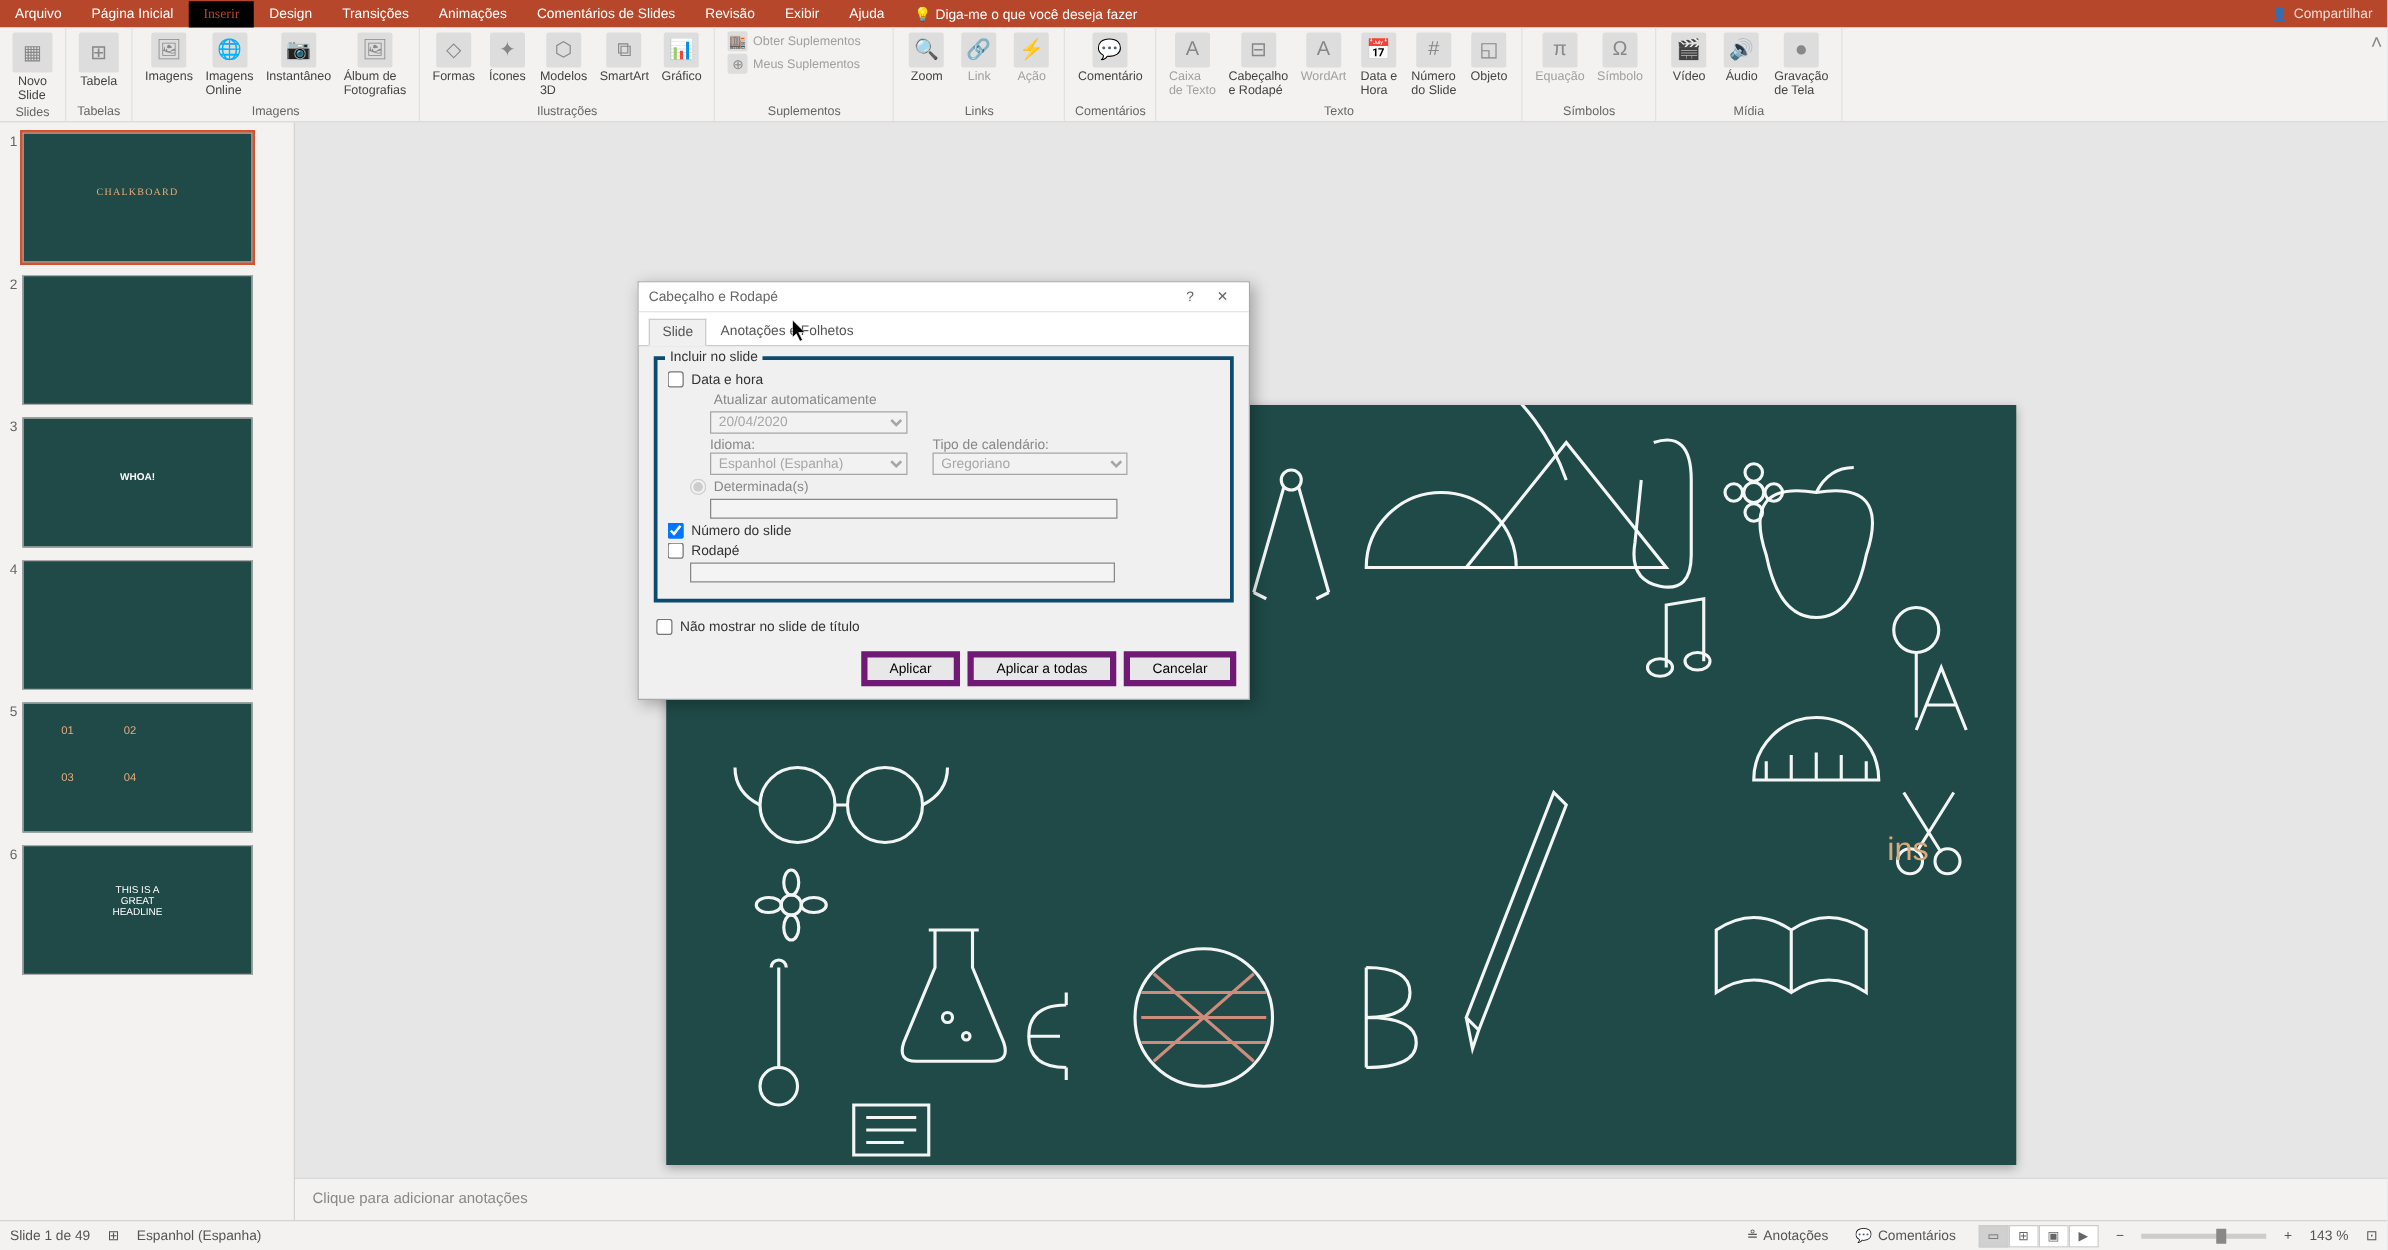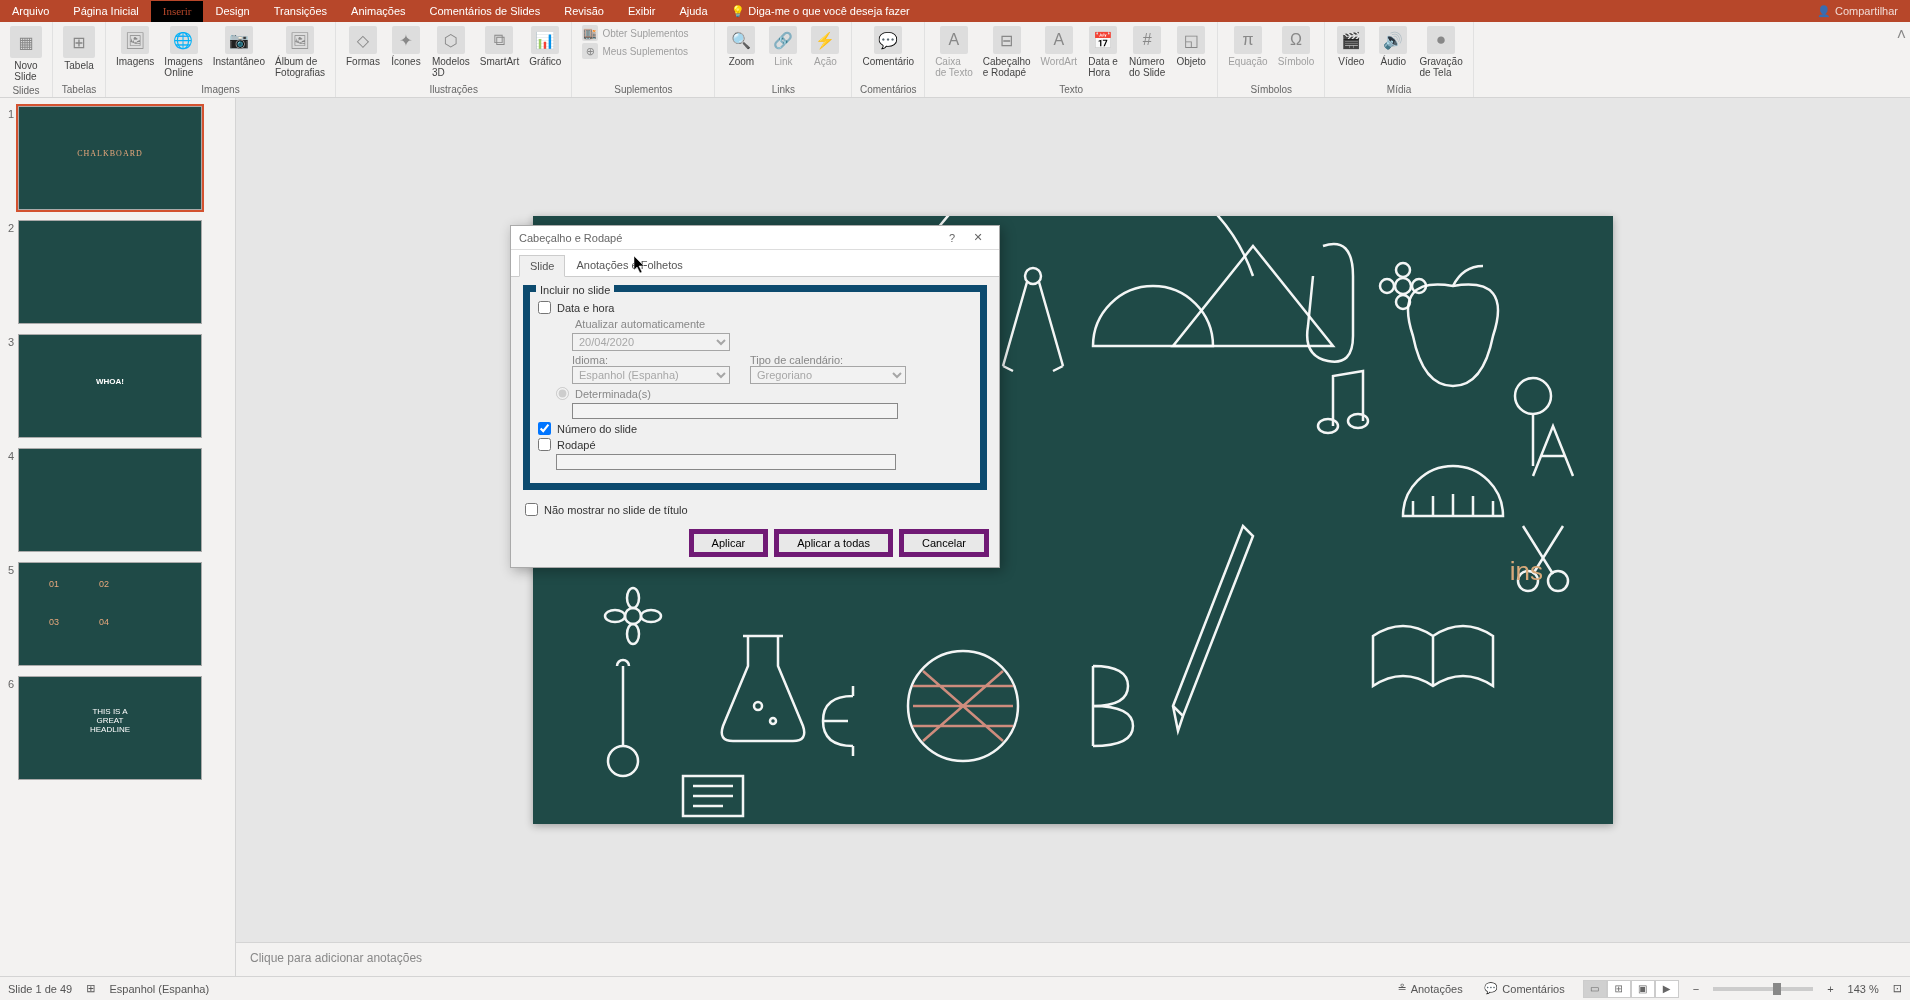--- a/index.html
+++ b/index.html
@@ -31,36 +31,36 @@
 .thumb-panel::-webkit-scrollbar { width: 16px; }
 .thumb-panel::-webkit-scrollbar-track { background: #f0f0f0; }
 .thumb-panel::-webkit-scrollbar-thumb { background: #c1c1c1; }
 .thumb-row { display: flex; align-items: flex-start; margin-bottom: 10px; }
 .thumb-num { width: 14px; font-size: 11px; color: #666; text-align: right; padding-right: 4px; padding-top: 2px; }
 .thumb { width: 184px; height: 104px; background: #1f4a47; border: 1px solid #aaa; position: relative; }
 .thumb.selected { outline: 2px solid #d35230; outline-offset: 0; }
 .thumb-text { position: absolute; color: #e8a87c; font-size: 8px; text-align: center; width: 100%; }
 
 .editor { flex: 1; background: #e6e6e6; display: flex; flex-direction: column; position: relative; }
-.slide-canvas { flex: 1; display: flex; align-items: center; justify-content: center; overflow: auto; padding: 10px 40px; }
+.slide-canvas { flex: 1; display: flex; align-items: flex-end; justify-content: center; overflow: auto; padding: 10px 40px; }
 .slide { width: 1080px; height: 608px; background: #1f4a47; position: relative; box-shadow: 0 2px 8px rgba(0,0,0,0.3); overflow: hidden; }
 .doodles { position: absolute; inset: 0; }
 .doodle { position: absolute; stroke: #fff; stroke-width: 2.5; fill: none; opacity: 0.95; }
 .notes { height: 34px; background: #f3f2f1; border-top: 1px solid #d4d4d4; padding: 8px 14px; color: #888; font-size: 12px; }
 
 
 .dialog { position: absolute; left: 510px; top: 225px; width: 490px; background: #f0f0f0; border: 1px solid #aaa; box-shadow: 3px 3px 12px rgba(0,0,0,0.3); font-size: 11px; color: #333; }
 .dlg-title { height: 24px; display: flex; align-items: center; padding: 0 8px; background: #fff; border-bottom: 1px solid #ddd; }
 .dlg-title span { flex: 1; color: #666; }
 .dlg-title .btn { width: 26px; text-align: center; color: #666; cursor: pointer; }
 .dlg-tabs { display: flex; padding: 4px 8px 0 8px; background: #fff; }
 .dlg-tab { padding: 4px 10px; border: 1px solid transparent; cursor: pointer; font-size: 11px; color: #555;}
 .dlg-tab.active { border: 1px solid #ccc; border-bottom-color: #f0f0f0; background: #f0f0f0; position: relative; top: 1px; }
 .dlg-body { padding: 8px 12px 10px 12px; display: flex; gap: 12px; border-top: 1px solid #ccc; }
-.fieldset { flex: 1; border: 7px solid #0c4a6e; padding: 6px 8px 10px 8px; position: relative; }
+.fieldset { flex: 1; border: 3px solid #0c4a6e; padding: 6px 8px 10px 8px; position: relative; }
 .fieldset legend { position: absolute; top: -8px; left: 6px; background: #f0f0f0; padding: 0 4px; font-size: 11px; }
 .row { display: flex; align-items: center; gap: 6px; margin: 3px 0; }
 .row.indent1 { margin-left: 18px; }
 .row.indent2 { margin-left: 34px; }
 .row label { font-size: 11px; }
 .row .hidden-radio { visibility: hidden; }
 input[type=text], select { font-size: 11px; padding: 1px 2px; border: 1px solid #888; background: #fff; }
 input[type=text]:disabled, select:disabled { background: #f4f4f4; color: #888; }
 .preview-box { width: 70px; }
 .preview-box legend { position: absolute; top: -8px; left: 6px; background: #f0f0f0; padding: 0 4px; font-size: 11px; }

